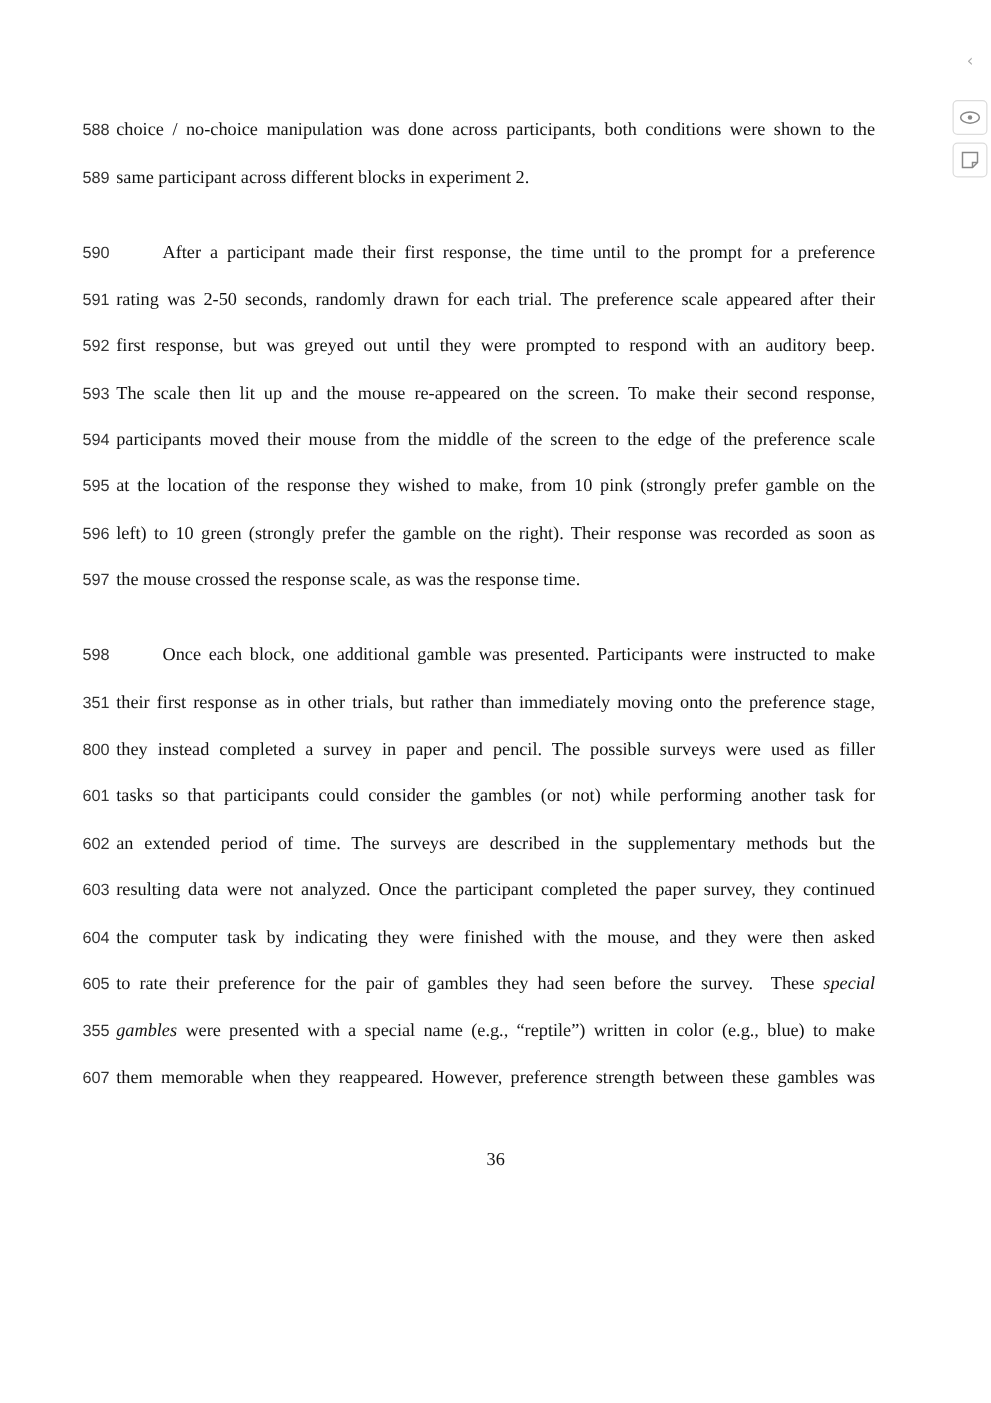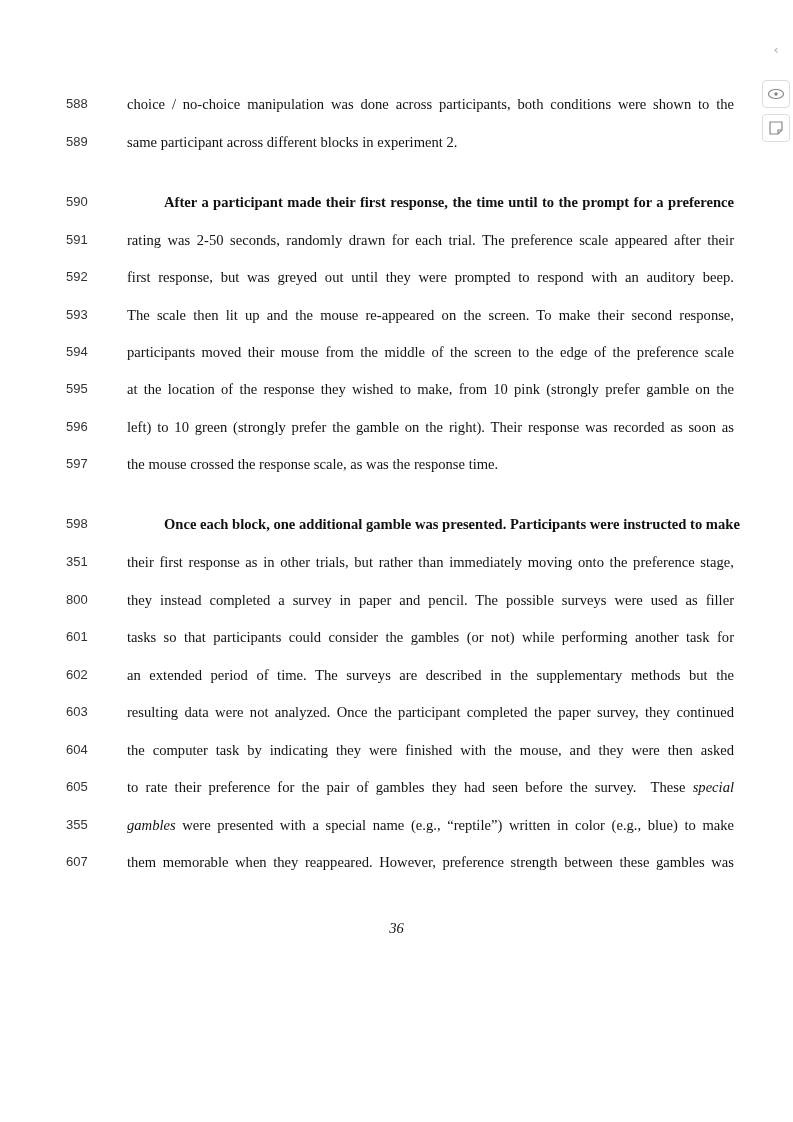--- a/index.html
+++ b/index.html
@@ -3,31 +3,31 @@
 <meta charset="utf-8">
 <style>
   html, body { margin:0; padding:0; }
   body {
     width:793px; height:1122px; background:#ffffff; position:relative; overflow:hidden;
     font-family:"Liberation Serif", serif; color:#111;
   }
   .line {
     position:absolute; left:93px; width:607px; height:20px;
     font-size:14.6px; line-height:20px; white-space:nowrap;
-    text-align:justify; text-align-last:justify;margin-left:34px;
+    text-align:justify; text-align-last:justify;
   }
   .line.last { text-align-last:left; }
-  .line.indent { padding-left:37px; width:570px;font-weight:bold; }
+  .line.indent { padding-left:37px; width:570px; }
   .ln {
     position:absolute; left:66px; width:16px; font-family:Liberation Sans, sans-serif;
     font-size:13px; color:#333; line-height:20px; height:20px;
   }
   .pagenum {
     position:absolute; left:0; width:793px; top:918px; text-align:center;
-    font-size:14.6px; line-height:20px;font-style:italic;
+    font-size:14.6px; line-height:20px;
   }
   .side-collapse {
     position:absolute; left:768px; top:40px; width:16px; height:20px;
     color:#aaa; font-family:"DejaVu Sans", sans-serif; font-size:13px; text-align:center; line-height:20px;
   }
   .side-btn {
     position:absolute; left:762px; width:28px; height:28px; border:1px solid #dcdcdc;
     border-radius:4px; background:#fff; box-sizing:border-box;
     display:flex; align-items:center; justify-content:center;
   }

